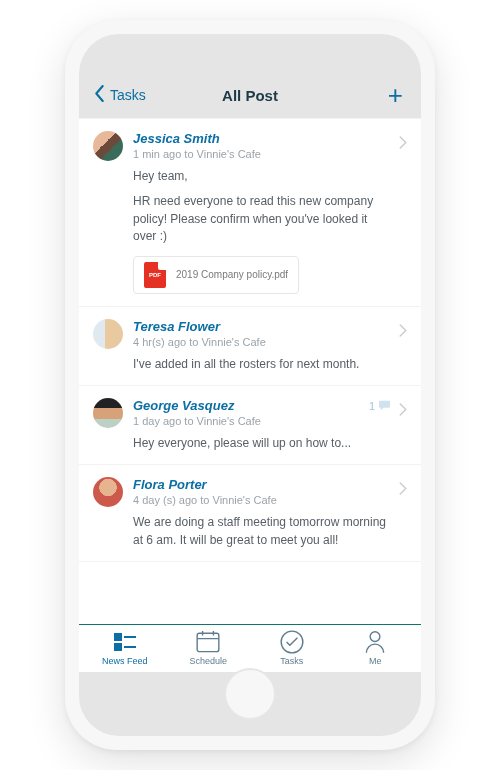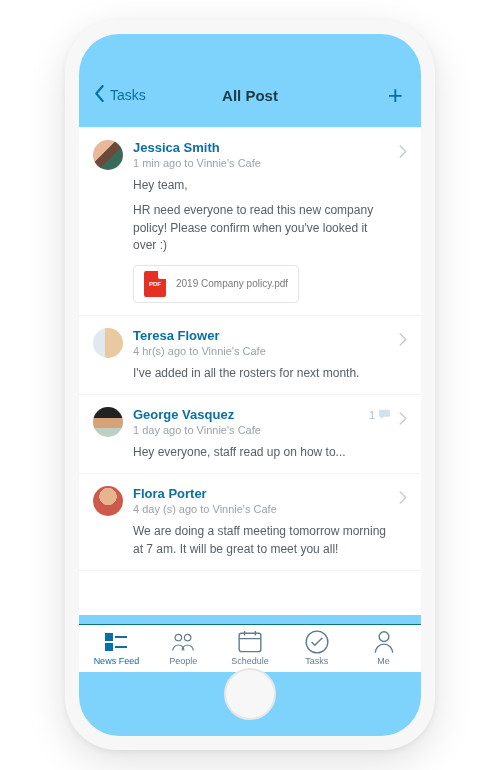--- a/index.html
+++ b/index.html
@@ -22,29 +22,28 @@
     padding: 14px;
   }
   .phone::before {
     content:"";
     position:absolute;
     top:32px; left:50%; transform:translateX(-50%);
     width:60px; height:8px; border-radius:4px;
     background:#e9e9e9;
   }
   .phone-inner {
-    background:#7dd3fc;
+    background:#e5e5e5;
     width:100%;
     height:100%;
     border-radius:40px;
     overflow:hidden;
     position:relative;
     display:flex;
     flex-direction:column;
-    gap:9px;
   }
   .home-btn {
     position:absolute;
     bottom:30px; left:50%; transform:translateX(-50%);
     width:52px; height:52px; border-radius:50%;
     border:2px solid #e6e6e6;
     background:#f7f7f7;
   }
 
   
@@ -91,21 +90,21 @@
     flex-shrink:0;
     background:#ccc;
     overflow:hidden;
   }
   .av1 { background:linear-gradient(135deg,#e8b89a 40%,#6b4a3a 40%,#6b4a3a 60%,#3a6a5a 60%); }
   .av2 { background:linear-gradient(90deg,#dfe9ef 40%,#e8c9a0 40%); }
   .av3 { background:linear-gradient(180deg,#222 35%,#d7a17a 35%,#d7a17a 70%,#bcd0c4 70%); }
   .av4 { background:radial-gradient(circle at 50% 35%,#e6b58f 35%,#cc594b 36%); border:0px; }
   .av4::after{content:"";}
   .post-info { flex:1; padding-right:20px; }
-  .author { font-size:13px; font-weight:700; color:#0b6fa4; margin-bottom:2px; }
+  .author { font-size:13px; font-weight:700; color:#0b6fa4; margin-bottom:2px;font-style:italic; }
   .meta { font-size:11px; color:#9aa4ab; margin-bottom:8px; }
   .body { font-size:12px; color:#586067; line-height:1.45; }
   .body p { margin-bottom:8px; }
   .body p:last-child { margin-bottom:0; }
   .chev {
     position:absolute; right:14px; top:16px;
     color:#c7ccd0;
   }
   .chev svg{ width:8px; height:13px; }
   .comment-badge {
@@ -247,39 +246,39 @@
           <svg viewBox="0 0 8 14">
               <path d="M1 1 L7 7 L1 13" stroke="#c7ccd0" stroke-width="1.5" fill="none" stroke-linecap="round"></path>
             </svg>
         </div>
         <div class="post-head">
           <div class="avatar av3"></div>
           <div class="post-info">
             <div class="author">George Vasquez</div>
             <div class="meta">1 day ago to Vinnie's Cafe</div>
             <div class="body">
-              <p>Hey everyone, staff read up on how to...</p>
+              <p>Hey everyone, please will up on how to...</p>
             </div>
           </div>
         </div>
       </div>
 
       <div class="post">
         <div class="chev">
           <svg viewBox="0 0 8 14">
               <path d="M1 1 L7 7 L1 13" stroke="#c7ccd0" stroke-width="1.5" fill="none" stroke-linecap="round"></path>
             </svg>
         </div>
         <div class="post-head">
           <div class="avatar av4"></div>
           <div class="post-info">
             <div class="author">Flora Porter</div>
             <div class="meta">4 day (s) ago to Vinnie's Cafe</div>
             <div class="body">
-              <p>We are doing a staff meeting tomorrow morning at 7 am. It will be great to meet you all!</p>
+              <p>We are doing a staff meeting tomorrow morning at 6 am. It will be great to meet you all!</p>
             </div>
           </div>
         </div>
       </div>
 
     </div>
 
     <div class="tabbar">
       <div class="tab active">
         <div class="ticon">
@@ -288,31 +287,20 @@
                 <div class="nf-sq"></div>
                 <div class="nf-line"></div>
               </div>
             <div class="nf-row">
                 <div class="nf-sq"></div>
                 <div class="nf-line"></div>
               </div>
           </div>
         </div>
         <span>News Feed</span>
-      </div>
-      <div class="tab">
-        <div class="ticon">
-          <svg viewBox="0 0 28 22" stroke-width="1.3">
-            <circle cx="9" cy="6" r="3.5"></circle>
-              <circle cx="19" cy="6" r="3.5"></circle>
-            <path d="M3 20 a6 6 0 0 1 12 0"></path>
-              <path d="M13 20 a6 6 0 0 1 12 0"></path>
-          </svg>
-        </div>
-        <span>People</span>
       </div>
       <div class="tab">
         <div class="ticon">
           <svg viewBox="0 0 24 22" stroke-width="1.3">
             <rect x="2" y="3" width="20" height="17" rx="2"></rect>
             <line x1="2" y1="8" x2="22" y2="8"></line>
             <line x1="7" y1="1" x2="7" y2="5"></line>
               <line x1="17" y1="1" x2="17" y2="5"></line>
             <line x1="6" y1="12" x2="6" y2="12" stroke-width="2"></line>
               <line x1="10" y1="12" x2="10" y2="12" stroke-width="2"></line>

